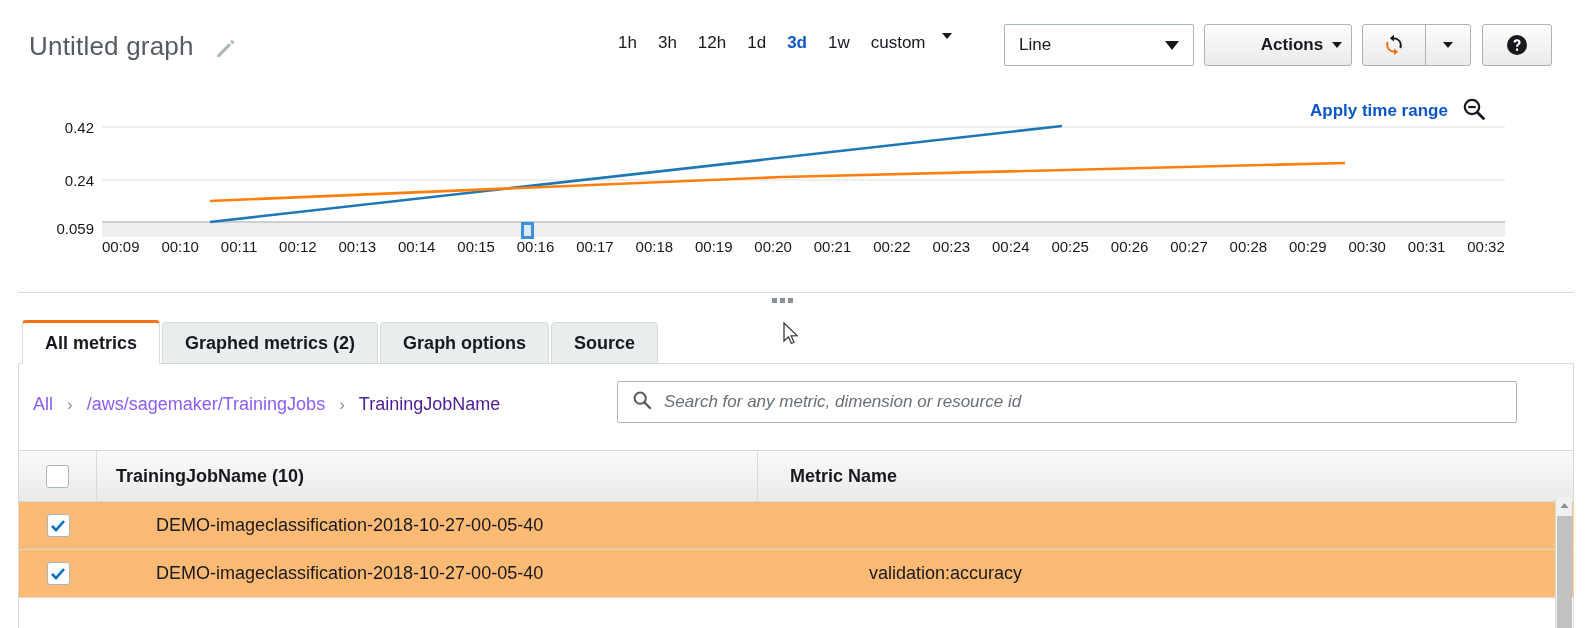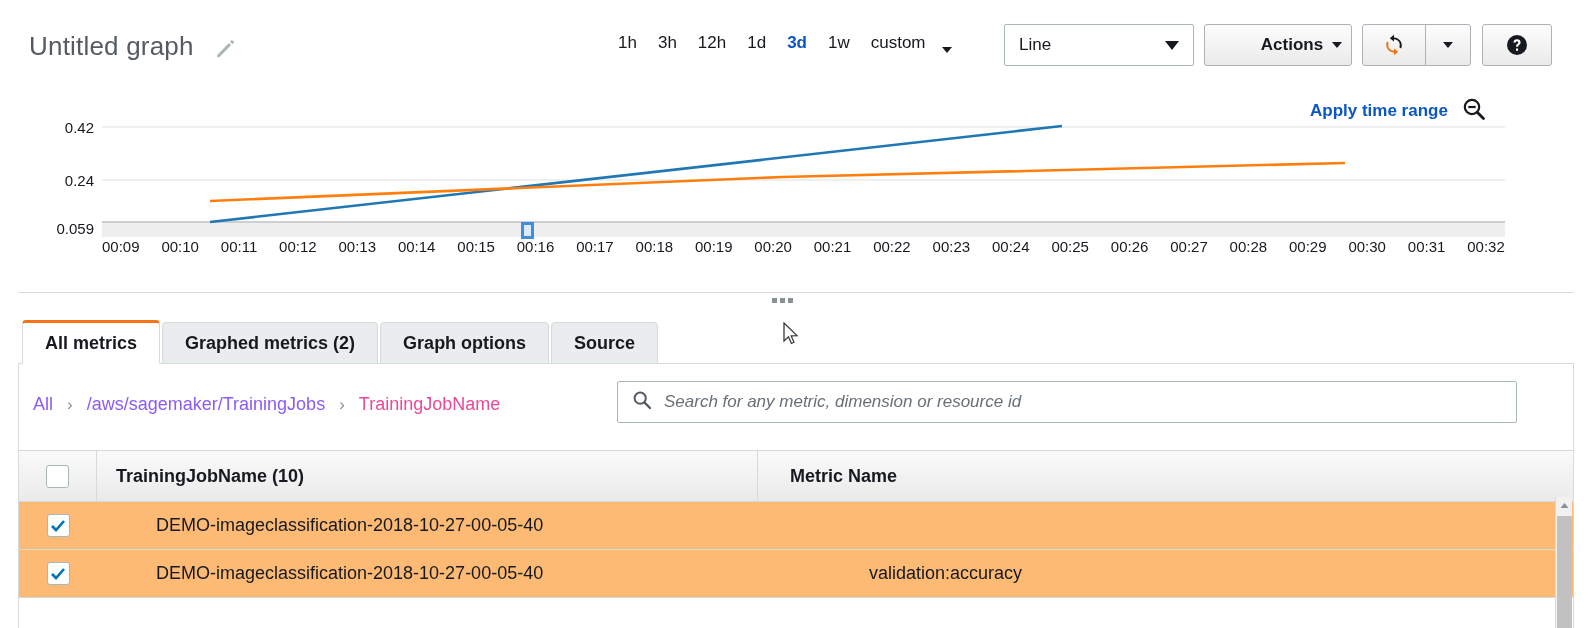--- a/index.html
+++ b/index.html
@@ -41,21 +41,21 @@
     position: absolute;
     left: 618px; top: 33px;
     display: flex;
     align-items: center;
     gap: 21px;
     font-size: 17px;
     color: #16191f;
   }
   .range-tabs .range-item { cursor: pointer; white-space: nowrap; }
   .range-tabs .range-item.active { color: #0a56c4; font-weight: bold; }
-  .custom-range { display: flex; align-items: flex-end; gap: 16px; }
+  .custom-range { display: flex; align-items: flex-start; gap: 16px; }
   .caret-down {
     width: 0; height: 0;
     border-left: 5px solid transparent;
     border-right: 5px solid transparent;
     border-top: 6px solid #16191f;
     display: inline-block;
   }
 
   .btn {
     position: absolute;
@@ -219,21 +219,21 @@
   }
   .crumb-row {
     position: absolute;
     left: 14px; top: 30px;
     display: flex;
     align-items: center;
     gap: 14px;
     font-size: 18px;
   }
   .crumb-link { color: #8b5cf6; cursor: pointer; white-space: nowrap; }
-  .crumb-current { color: #ec4899; white-space: nowrap; text-align: center; }
+  .crumb-current { color: #4c1d95; white-space: nowrap; text-align: center; }
   .crumb-sep { color: #879196; font-size: 17px; }
 
   .search-box {
     position: absolute;
     left: 598px; top: 17px;
     width: 900px; height: 42px;
     border: 1px solid #aab7b8;
     border-radius: 2px;
     display: flex;
     align-items: center;

